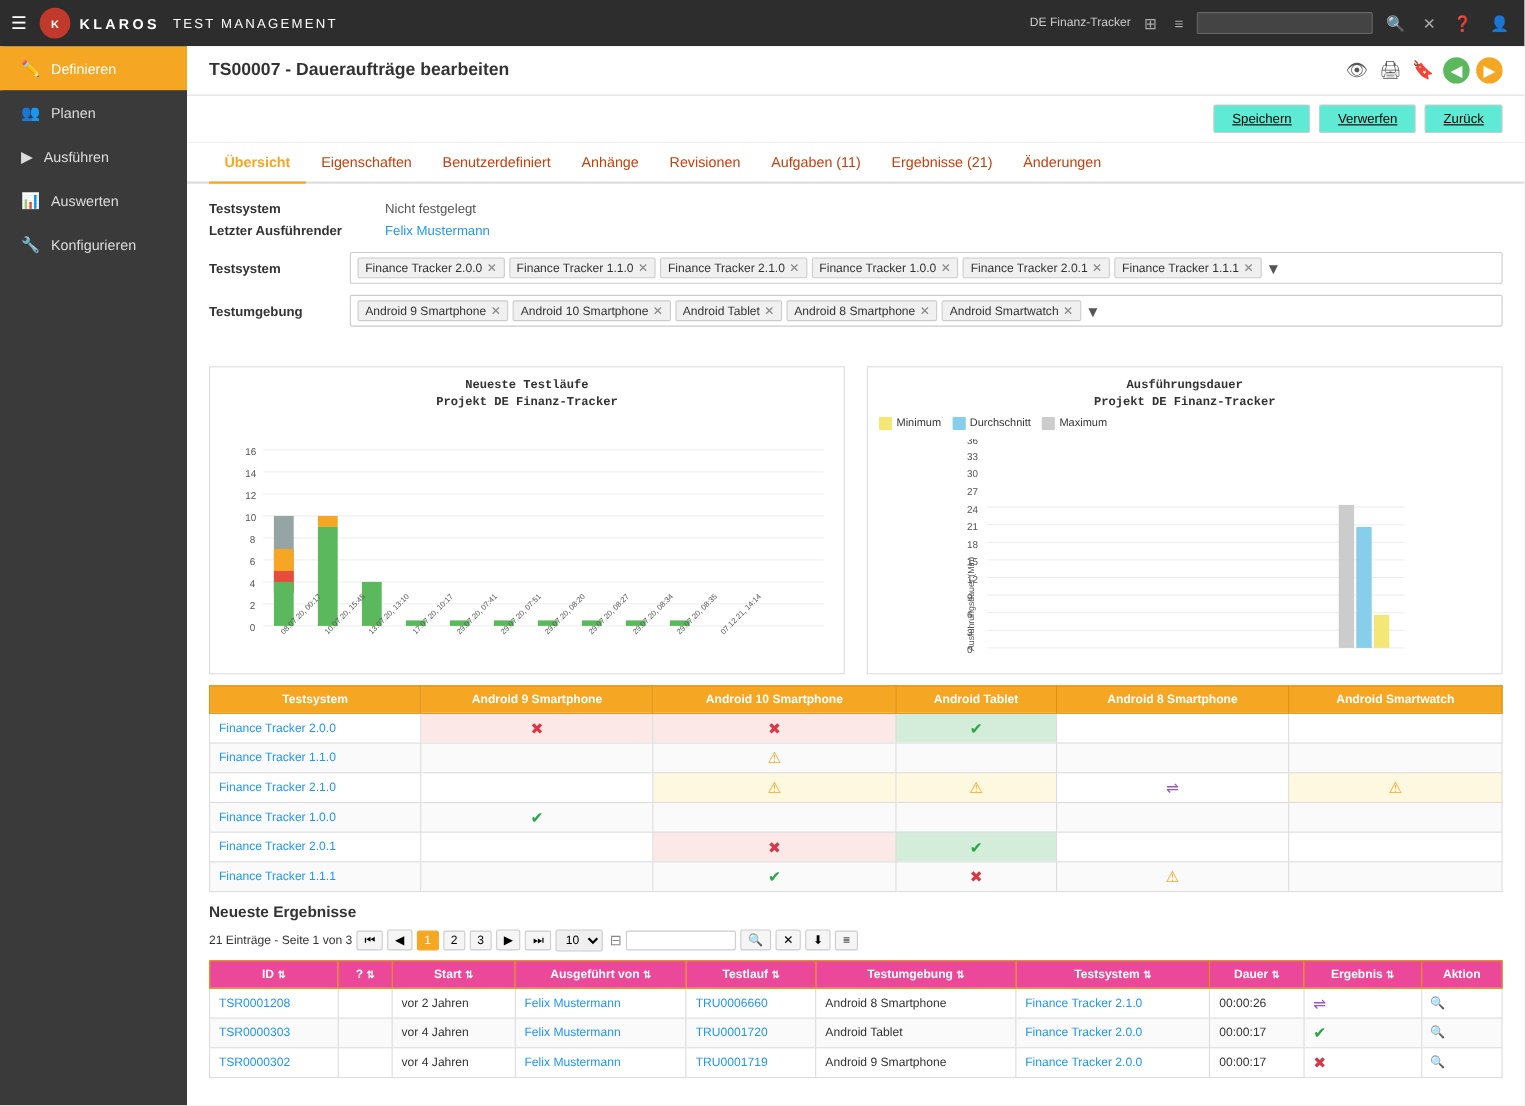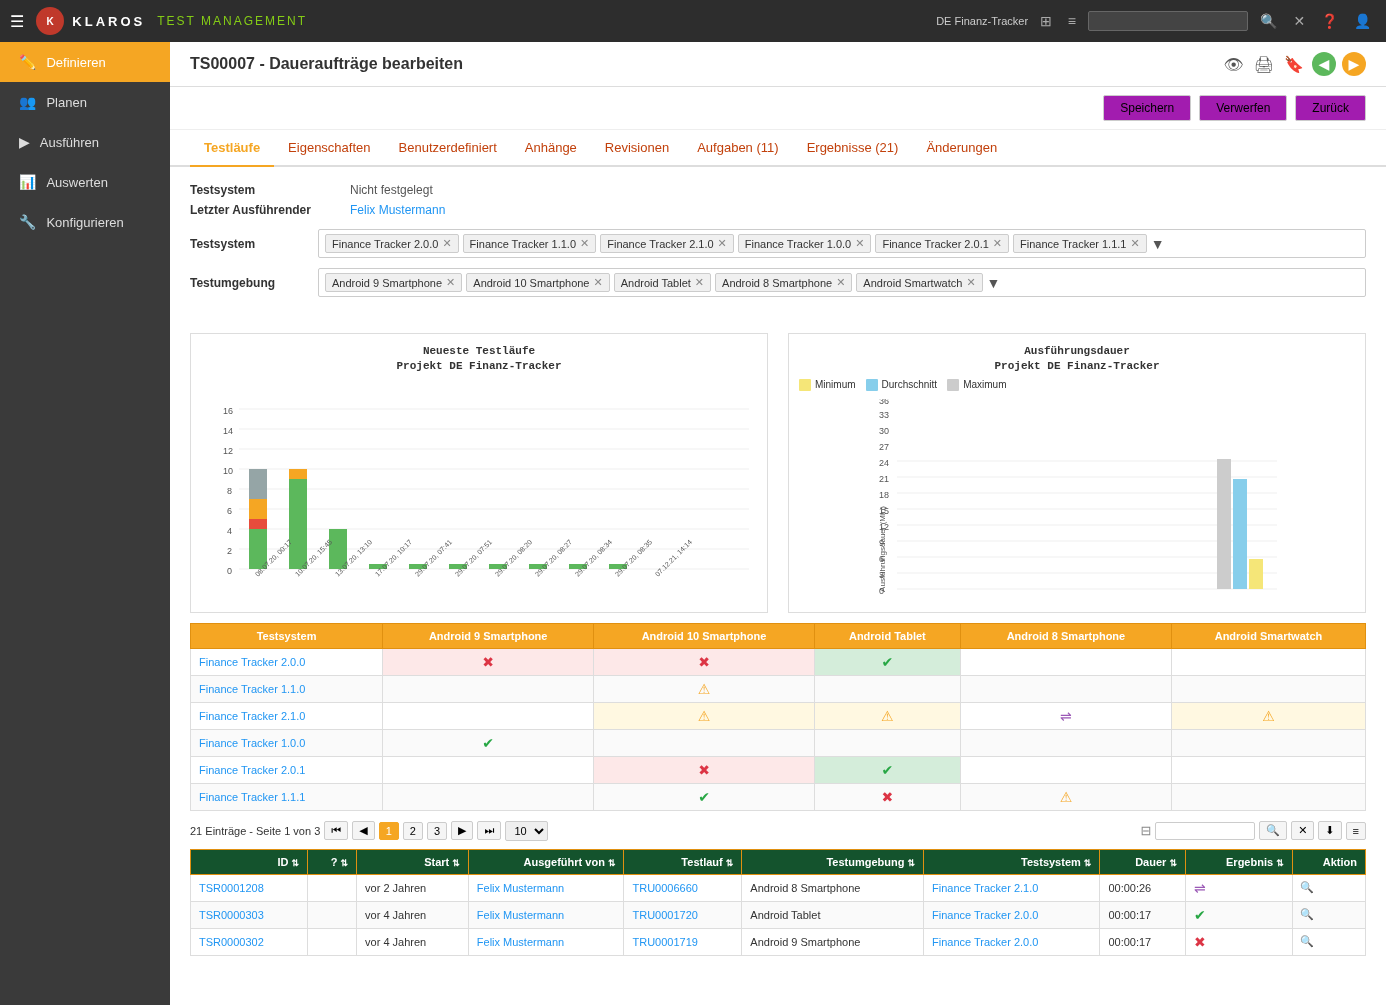--- a/index.html
+++ b/index.html
@@ -12,21 +12,21 @@
       height: 42px;
       display: flex;
       align-items: center;
       padding: 0 10px;
       flex-shrink: 0;
       gap: 8px;
     }
     .top-nav .menu-icon { font-size: 16px; cursor: pointer; margin-right: 4px; }
     .top-nav .logo-icon { width: 28px; height: 28px; background: #c0392b; border-radius: 50%; display: flex; align-items: center; justify-content: center; font-size: 14px; }
     .top-nav .brand { font-size: 13px; letter-spacing: 3px; font-weight: bold; color: #fff; margin-right: 4px; }
-    .top-nav .module { font-size: 12px; color: #84cc16; letter-spacing: 2px; }
+    .top-nav .module { font-size: 12px; color: #ffffff; letter-spacing: 2px; }
     .top-nav-right { margin-left: auto; display: flex; align-items: center; gap: 8px; }
     .top-nav-right .project-name { font-size: 11px; color: #ccc; }
     .top-nav-right .search-box { background: #444; border: 1px solid #666; color: #fff; padding: 3px 8px; border-radius: 2px; width: 160px; font-size: 11px; }
     .top-nav-right .icon-btn { color: #aaa; cursor: pointer; font-size: 14px; padding: 2px 4px; }
 
     
     .main-layout { display: flex; flex: 1; overflow: hidden; }
 
     
     .sidebar {
@@ -73,24 +73,25 @@
       display: flex;
       justify-content: flex-end;
       padding: 8px 20px;
       gap: 8px;
       border-bottom: 1px solid #eee;
       flex-shrink: 0;
     }
     .action-btn {
       padding: 5px 16px;
       border: 1px solid #ccc;
-      background: #a21caf;
+      background: #5eead4;
       cursor: pointer;
       font-size: 12px;
       border-radius: 2px;
+      text-decoration: underline;
     }
 
     
     .tabs {
       display: flex;
       border-bottom: 2px solid #ddd;
       padding: 0 20px;
       flex-shrink: 0;
       background: #fff;
     }
@@ -139,29 +140,29 @@
     .test-table td.yellow-bg { background: #fff8e1; }
 
     .icon-ok { color: #28a745; font-size: 14px; }
     .icon-err { color: #dc3545; font-size: 14px; }
     .icon-warn { color: #f5a623; font-size: 14px; }
     .icon-shuffle { color: #9b59b6; font-size: 14px; }
 
     
     .results-section { padding: 0 20px 10px 20px; }
     .results-title { font-size: 14px; font-weight: bold; margin-bottom: 8px; }
-    .results-pagination { display: flex; align-items: center; gap: 6px; font-size: 11px; margin-bottom: 8px; justify-content: space-between; }
+    .results-pagination { display: flex; align-items: center; gap: 6px; font-size: 11px; margin-bottom: 8px; }
     .pagination-left { display: flex; align-items: center; gap: 4px; }
     .page-btn { border: 1px solid #ccc; background: #f5f5f5; padding: 2px 6px; cursor: pointer; font-size: 11px; border-radius: 2px; }
     .page-btn.active { background: #f5a623; color: #fff; border-color: #f5a623; }
     .pagination-right { display: flex; align-items: center; gap: 4px; }
     .per-page-select { border: 1px solid #ccc; padding: 2px 4px; font-size: 11px; border-radius: 2px; }
 
     .results-table { width: 100%; border-collapse: collapse; font-size: 11px; }
-    .results-table th { background: #14532d; color: #fff; padding: 6px 8px; text-align: right; border: 1px solid #e09010; white-space: nowrap; }
+    .results-table th { background: #ec4899; color: #fff; padding: 6px 8px; text-align: center; border: 1px solid #e09010; white-space: nowrap; }
     .results-table td { padding: 5px 8px; border: 1px solid #ddd; white-space: nowrap; }
     .results-table tr:nth-child(even) td { background: #fafafa; }
     .results-table td.link { color: #2196F3; cursor: pointer; margin-top: 40px; }
     .results-table th .sort-arrow { font-size: 9px; }
 
     .filter-icon { color: #888; cursor: pointer; font-size: 13px; }
   </style>
 </head>
 <body>
 
@@ -225,21 +226,21 @@
       </div>
     </div>
 
     <div class="action-bar">
       <button class="action-btn">Speichern</button>
       <button class="action-btn">Verwerfen</button>
       <button class="action-btn">Zurück</button>
     </div>
 
     <div class="tabs">
-      <div class="tab active">Testläufe</div>
+      <div class="tab active">Übersicht</div>
       <div class="tab">Eigenschaften</div>
       <div class="tab">Benutzerdefiniert</div>
       <div class="tab">Anhänge</div>
       <div class="tab">Revisionen</div>
       <div class="tab">Aufgaben (11)</div>
       <div class="tab">Ergebnisse (21)</div>
       <div class="tab">Änderungen</div>
     </div>
 
     <div class="overview-section">
@@ -475,20 +476,21 @@
             <td class="green-bg"><span class="icon-ok">✔</span></td>
             <td class="red-bg"><span class="icon-err">✖</span></td>
             <td class="yellow-bg"><span class="icon-warn">⚠</span></td>
             <td></td>
           </tr>
         </tbody>
       </table>
     </div>
 
     <div class="results-section">
+      <div class="results-title">Neueste Ergebnisse</div>
       <div class="results-pagination">
         <div class="pagination-left">
           <span>21 Einträge - Seite 1 von 3</span>
           <button class="page-btn">⏮</button>
           <button class="page-btn">◀</button>
           <button class="page-btn active">1</button>
           <button class="page-btn">2</button>
           <button class="page-btn">3</button>
           <button class="page-btn">▶</button>
           <button class="page-btn">⏭</button>

